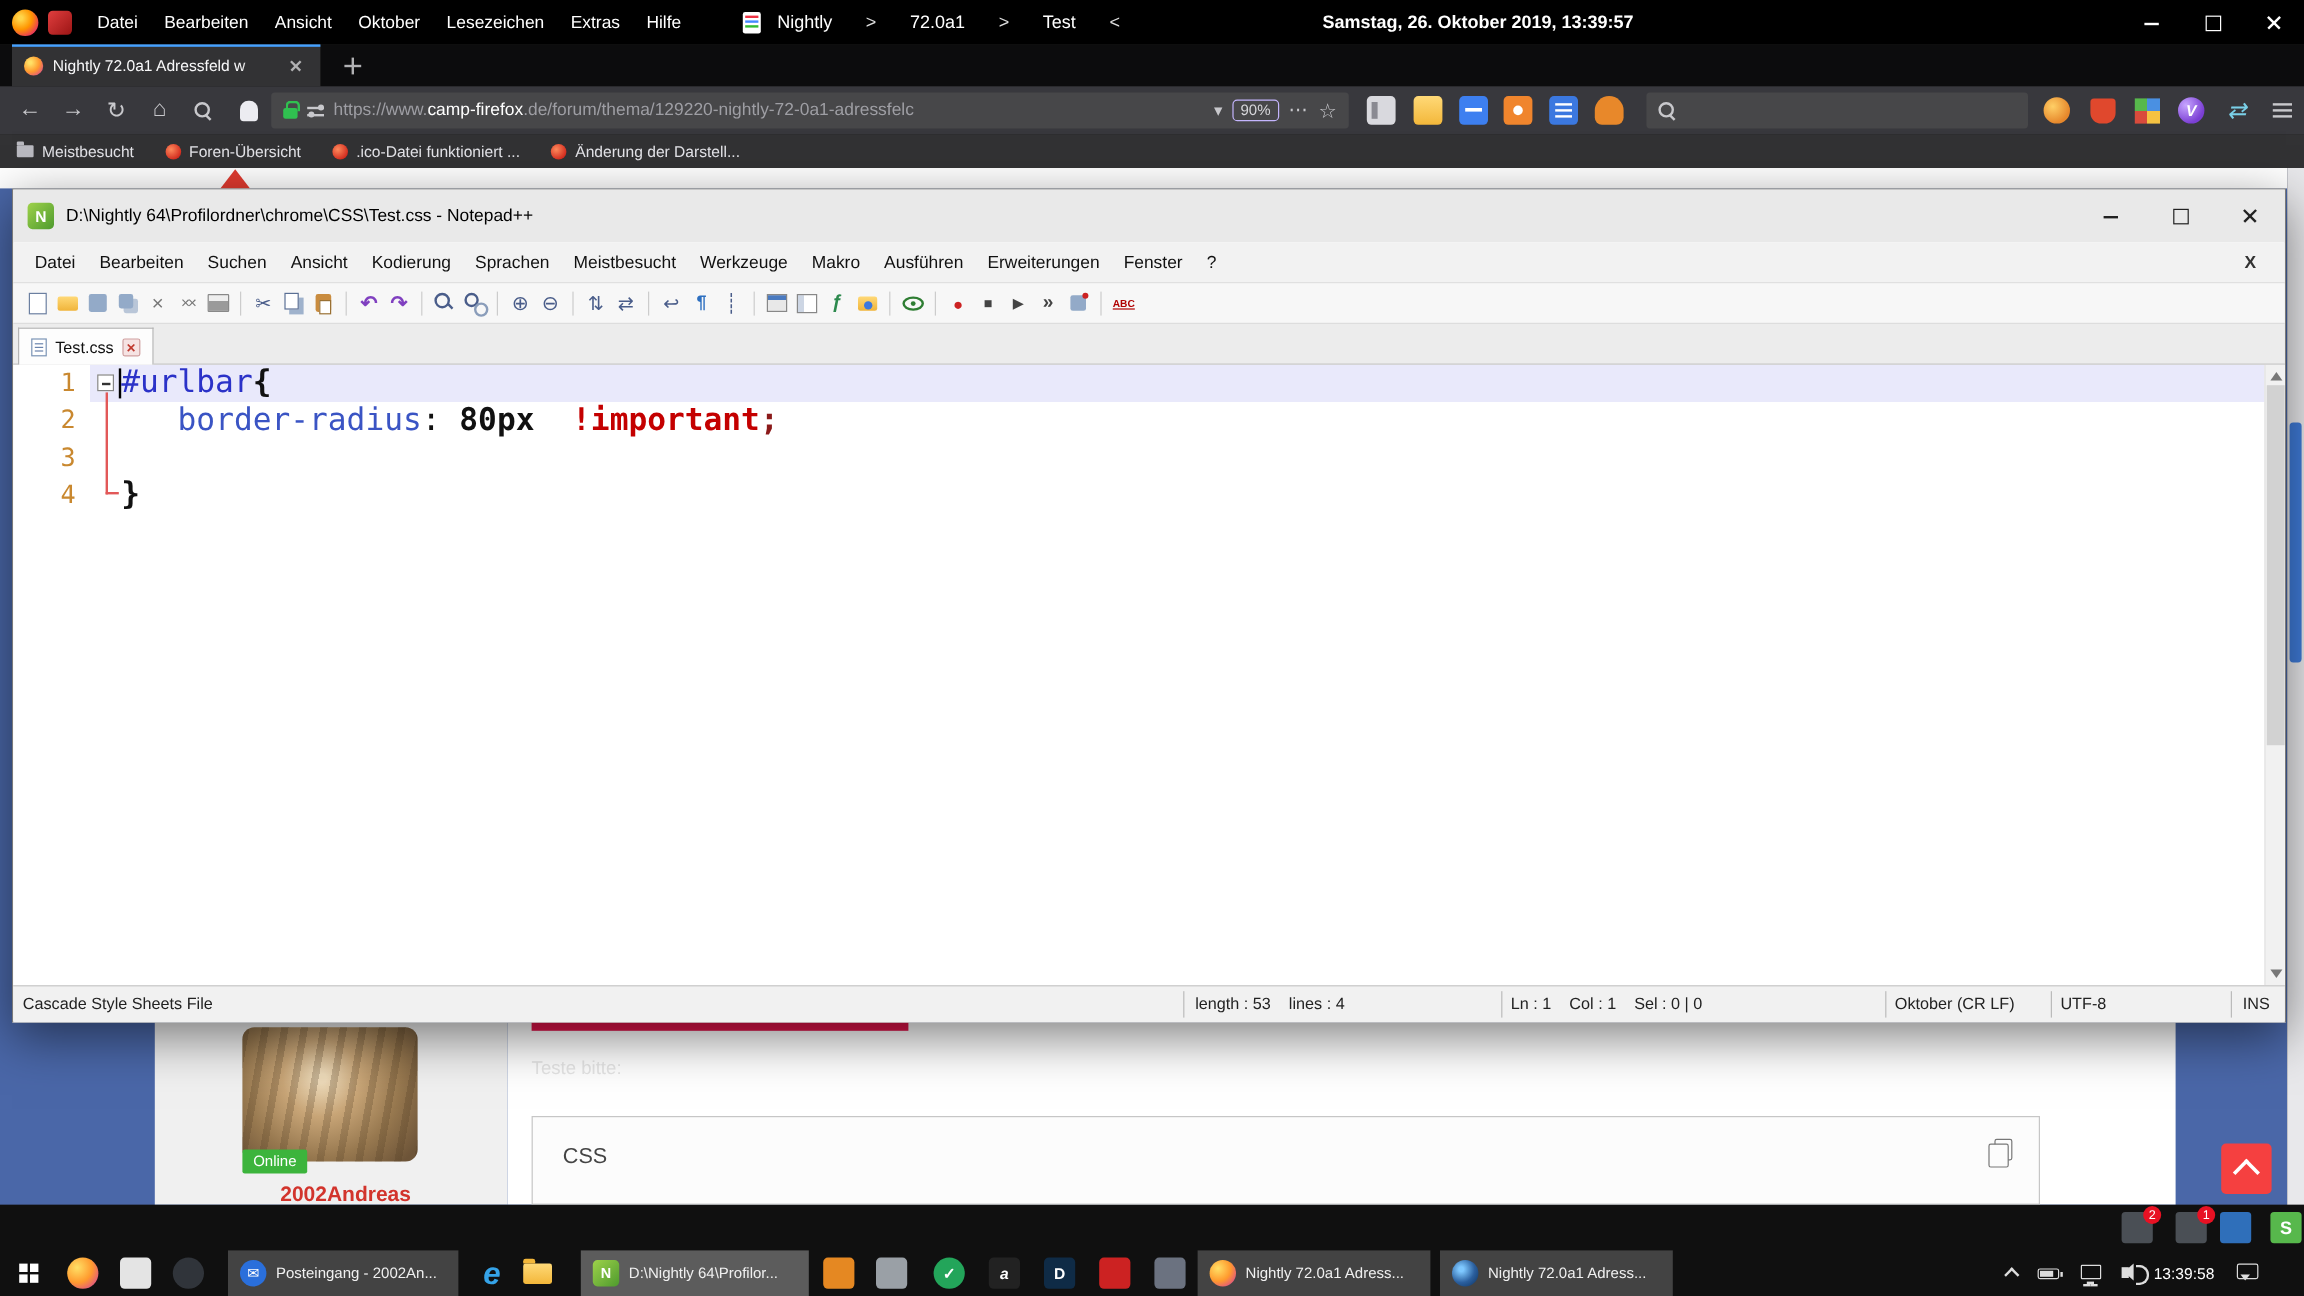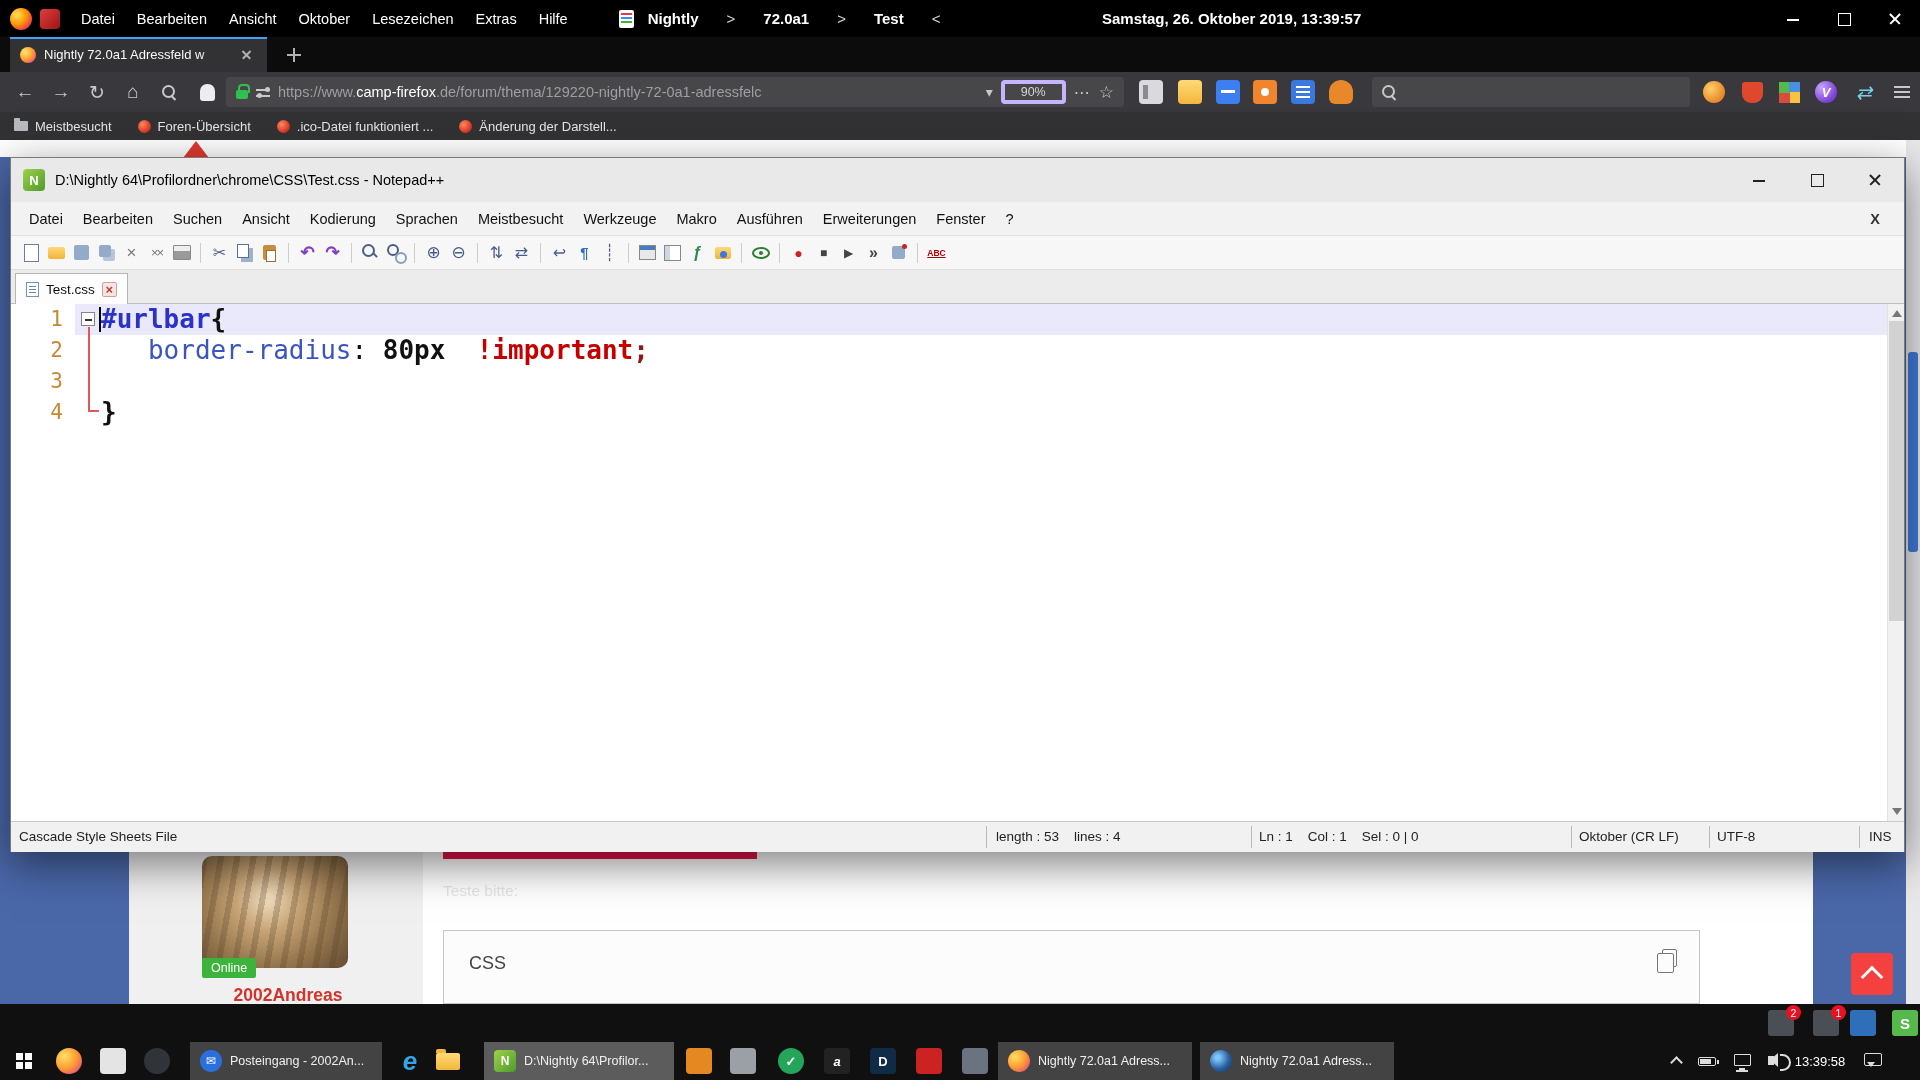--- a/index.html
+++ b/index.html
@@ -8,21 +8,21 @@
 
   
   #ff-titlebar{position:absolute;left:0;top:0;width:1920px;height:37px;background:#000;color:#fff;display:flex;align-items:center;padding-left:10px}
   .ff-logo{width:22px;height:22px;border-radius:50%;background:radial-gradient(circle at 32% 32%,#ffd54a 8%,#ff9500 45%,#e3226d 85%);margin-right:8px;flex:0 0 auto}
   .red-app{width:20px;height:20px;border-radius:4px;background:linear-gradient(135deg,#e03e3e,#9c1515);margin-right:10px;flex:0 0 auto}
   .ff-menu{display:flex;align-items:center}
   .ff-menu span{padding:0 11px;font-size:14.5px;color:#fff;cursor:default}
   .page-ico{width:15px;height:18px;background:#fff;border-radius:2px;margin:0 14px 0 40px;position:relative;flex:0 0 auto}
   .page-ico::after{content:"";position:absolute;left:2px;top:3px;width:11px;height:2px;background:#e34;box-shadow:0 4px 0 #48f,0 8px 0 #3b3}
   .ff-title{display:flex;gap:28px;font-size:15px;align-items:center}
-  .ff-title .tp{font-weight:bold}
+  .ff-title .tp{font-weight:normal}
   .ff-title .sep{font-weight:normal;color:#ddd}
   .ff-datetime{position:absolute;left:1102px;top:0;height:37px;display:flex;align-items:center;font-size:15px;font-weight:bold}
   .win-controls{position:absolute;right:0;top:0;height:37px;display:flex}
   .wc{width:51px;height:37px;position:relative}
   .wc.min::after{content:"";position:absolute;left:20px;top:19px;width:12px;height:2px;background:#fff}
   .wc.max::after{content:"";position:absolute;left:20px;top:13px;width:11px;height:11px;border:1.5px solid #fff}
   .wc.close::before,.wc.close::after{content:"";position:absolute;left:19px;top:18px;width:14px;height:1.6px;background:#fff}
   .wc.close::before{transform:rotate(45deg)}
   .wc.close::after{transform:rotate(-45deg)}
 
@@ -51,21 +51,21 @@
   .urlbar{position:absolute;left:226px;top:5px;width:898px;height:30px;background:#474749;border-radius:3px;display:flex;align-items:center;gap:8px;padding:0 10px;font-size:14.5px}
   .lock{position:relative;width:12px;height:9px;background:#30c050;border-radius:2px;margin-top:4px;flex:0 0 auto}
   .lock::before{content:"";position:absolute;left:2px;top:-6px;width:8px;height:7px;border:2px solid #30c050;border-bottom:none;border-radius:4px 4px 0 0}
   .perms{width:14px;height:12px;flex:0 0 auto;background:linear-gradient(#c8c8cc,#c8c8cc) 0 3px/14px 2px no-repeat,linear-gradient(#c8c8cc,#c8c8cc) 0 9px/14px 2px no-repeat;position:relative}
   .perms::before{content:"";position:absolute;left:9px;top:1px;width:5px;height:5px;border-radius:50%;background:#c8c8cc}
   .perms::after{content:"";position:absolute;left:1px;top:7px;width:5px;height:5px;border-radius:50%;background:#c8c8cc}
   .url-text{flex:1;white-space:nowrap;overflow:hidden}
   .url-dim{color:#9e9ea4}
   .url-bright{color:#fff}
   .chev{color:#c8c8cc;font-size:14px}
-  .zoom-pill{border:4px solid #c4b5fd;border-radius:4px;padding:1px 16px;font-size:12.5px;color:#d7d7db;flex:0 0 auto}
+  .zoom-pill{border:1px solid #c4b5fd;border-radius:4px;padding:1px 6px;font-size:12.5px;color:#d7d7db;flex:0 0 auto}
   .dots{color:#c8c8cc;font-size:16px;letter-spacing:1px}
   .star{color:#c8c8cc;font-size:17px}
   .ext{position:absolute;top:8px;width:24px;height:24px;border-radius:4px}
   .e1{left:1139px;background:#d9d9de}
   .e1::after{content:"";position:absolute;left:4px;top:5px;width:5px;height:14px;background:#8a8a92}
   .e2{left:1178px;background:linear-gradient(#ffd977,#f3b73a)}
   .e3{left:1216px;background:#3d7ff0}
   .e3::after{content:"";position:absolute;left:5px;top:10px;width:14px;height:3px;background:#fff}
   .e4{left:1253px;background:#f0852d}
   .e4::after{content:"";position:absolute;left:8px;top:8px;width:8px;height:8px;border-radius:50%;background:#fff}
@@ -174,21 +174,21 @@
   .tab-x{width:15px;height:15px;display:flex;align-items:center;justify-content:center;color:#c03a2f;font-weight:bold;font-size:13px;border:1px solid #d0a0a0;border-radius:2px;background:#f6e3e3}
   .tab-x::after{content:"×"}
 
   .npp-editor{position:relative;height:517px;background:#fff;overflow:hidden;font-family:"DejaVu Sans Mono","Liberation Mono",monospace}
   .curline{position:absolute;left:64px;right:17px;top:0;height:31px;background:#e9e9fb}
   .ln{position:absolute;left:0;width:52px;text-align:right;font-size:21px;line-height:31px;color:#c9882f}
   .foldbox{position:absolute;left:70px;top:8px;width:14px;height:14px;border:1px solid #858585;background:#fff}
   .foldbox::after{content:"";position:absolute;left:3px;top:6px;width:7px;height:1.6px;background:#333}
   .foldline{position:absolute;left:77px;top:23px;width:11px;height:85px;border-left:2px solid #e25858;border-bottom:2px solid #e25858}
   .codeline{position:absolute;left:90px;right:20px;height:31px;line-height:31px;font-size:26px;white-space:pre;color:#111}
-  .tk-sel{color:#2b32c8;font-weight:bold}
+  .tk-sel{color:#2b32c8;font-weight:normal}
   .tk-brace{color:#111;font-weight:bold}
   .tk-prop{color:#3a54c4}
   .tk-val{color:#111;font-weight:bold}
   .tk-imp{color:#c40000;font-weight:bold}
   .tk-semi{color:#8b1a1a;font-weight:bold}
   .caret{position:absolute;left:88px;top:3px;width:2px;height:25px;background:#000}
   .npp-vscroll{position:absolute;right:0;top:0;width:17px;height:517px;background:#f1f1f1;border-left:1px solid #e2e2e2}
   .arr{position:absolute;left:4px;width:0;height:0;border-left:5px solid transparent;border-right:5px solid transparent}
   .arr.up{top:6px;border-bottom:7px solid #777}
   .arr.down{bottom:6px;border-top:7px solid #777}

